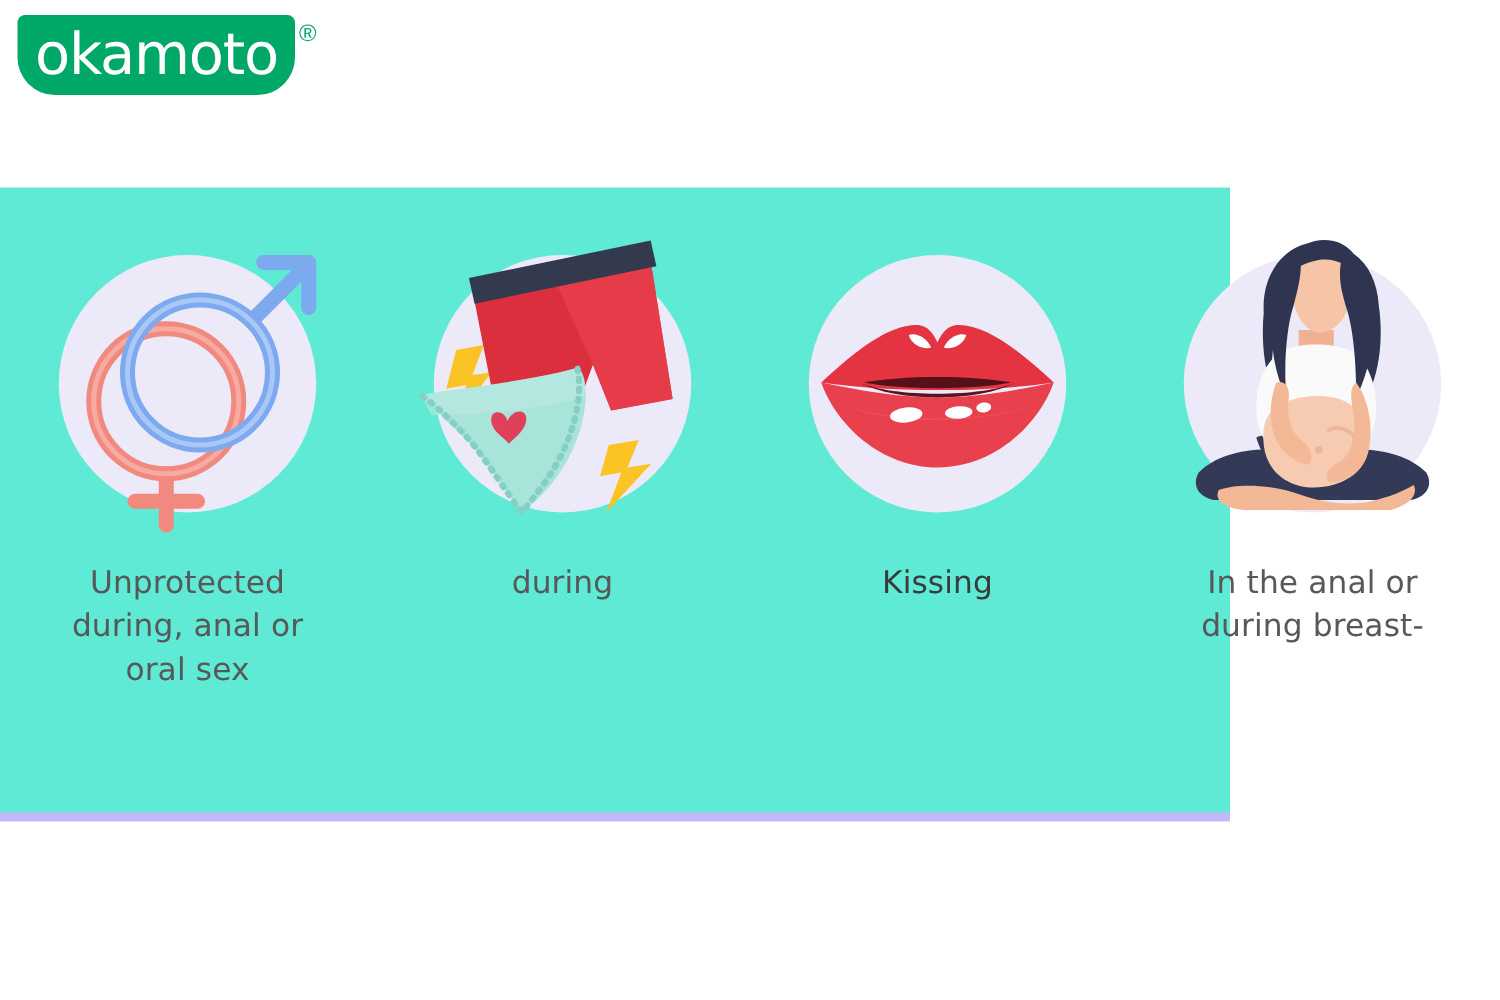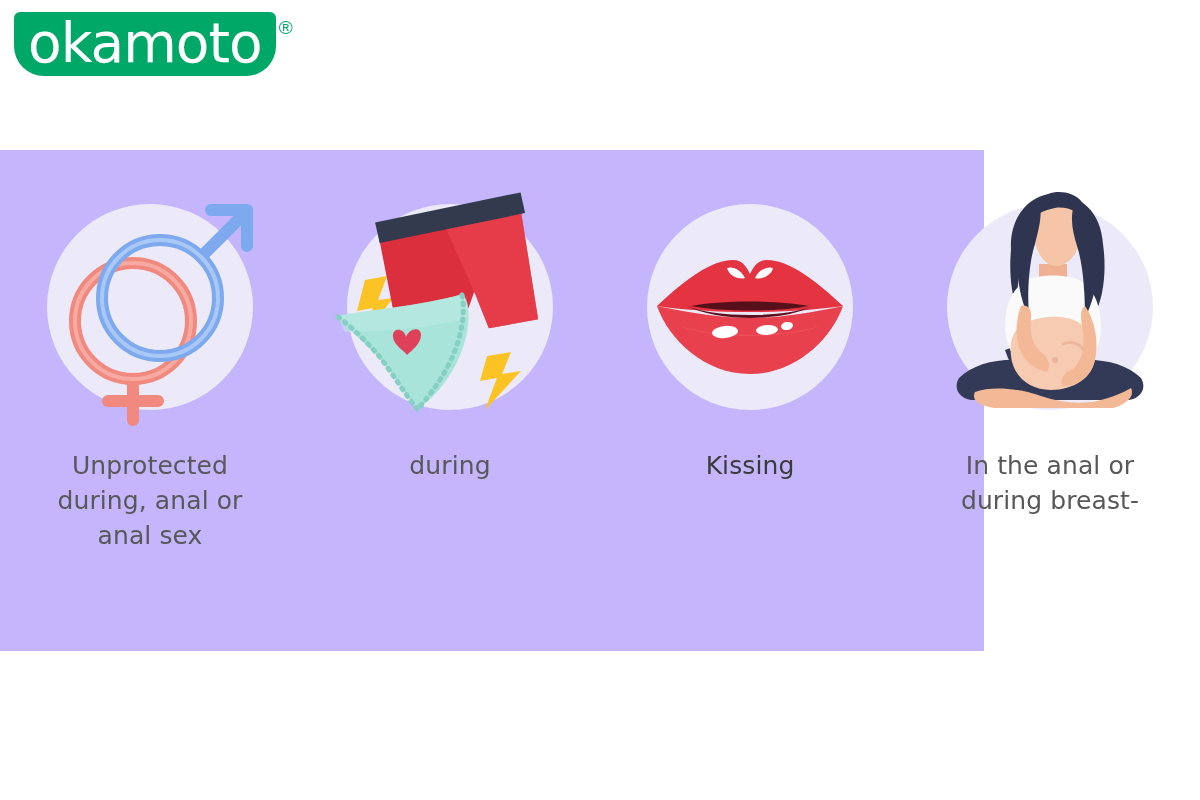--- a/index.html
+++ b/index.html
@@ -30,21 +30,21 @@
     padding: 2px 14px 4px 14px;
     display: flex;
     align-items: center;
     justify-content: center;
     height: 64px;
     box-sizing: border-box;
   }
   .logo-text {
     color: #ffffff;
     font-family: "DejaVu Sans", sans-serif;
-    font-size: 55px;
+    font-size: 46px;
     font-weight: 400;
     letter-spacing: -1px;
     line-height: 56px;
     white-space: nowrap;
   }
   .logo-reg {
     color: #00a868;
     font-family: "Liberation Sans", sans-serif;
     font-size: 19px;
     line-height: 19px;
@@ -52,22 +52,22 @@
     margin-top: 6px;
   }
 
   
   .band {
     position: absolute;
     left: 0;
     top: 150px;
     width: 984px;
     height: 500px;
-    background: #c4b5fd;
-    border-bottom: 1px solid #c4b5fd;
+    background: #5eead4;
+    border-bottom: 7px solid #c4b5fd;
   }
   .cards {
     display: flex;
     width: 1200px;
     padding-top: 38px;
     box-sizing: border-box;
   }
   .card {
     flex: 1 1 0;
     display: flex;
@@ -138,21 +138,21 @@
             <polyline points="176,22 212,22 212,58"></polyline>
           </g>
           <g fill="none" stroke="#a9c8f5" stroke-width="4" stroke-linecap="round">
             <circle cx="125" cy="110" r="58"></circle>
           </g>
         </svg>
       </div>
       <div class="caption">
         <div>Unprotected</div>
         <div>during, anal or</div>
-        <div>anal sex</div>
+        <div>oral sex</div>
       </div>
     </div>
 
     <div class="card">
       <div class="art">
         <div class="blob"></div>
         <svg width="230" height="240" viewBox="0 0 230 240">
 
           <polygon points="30,92 52,88 43,112 58,110 28,150 38,120 22,123" fill="#fbc424"></polygon>
 

